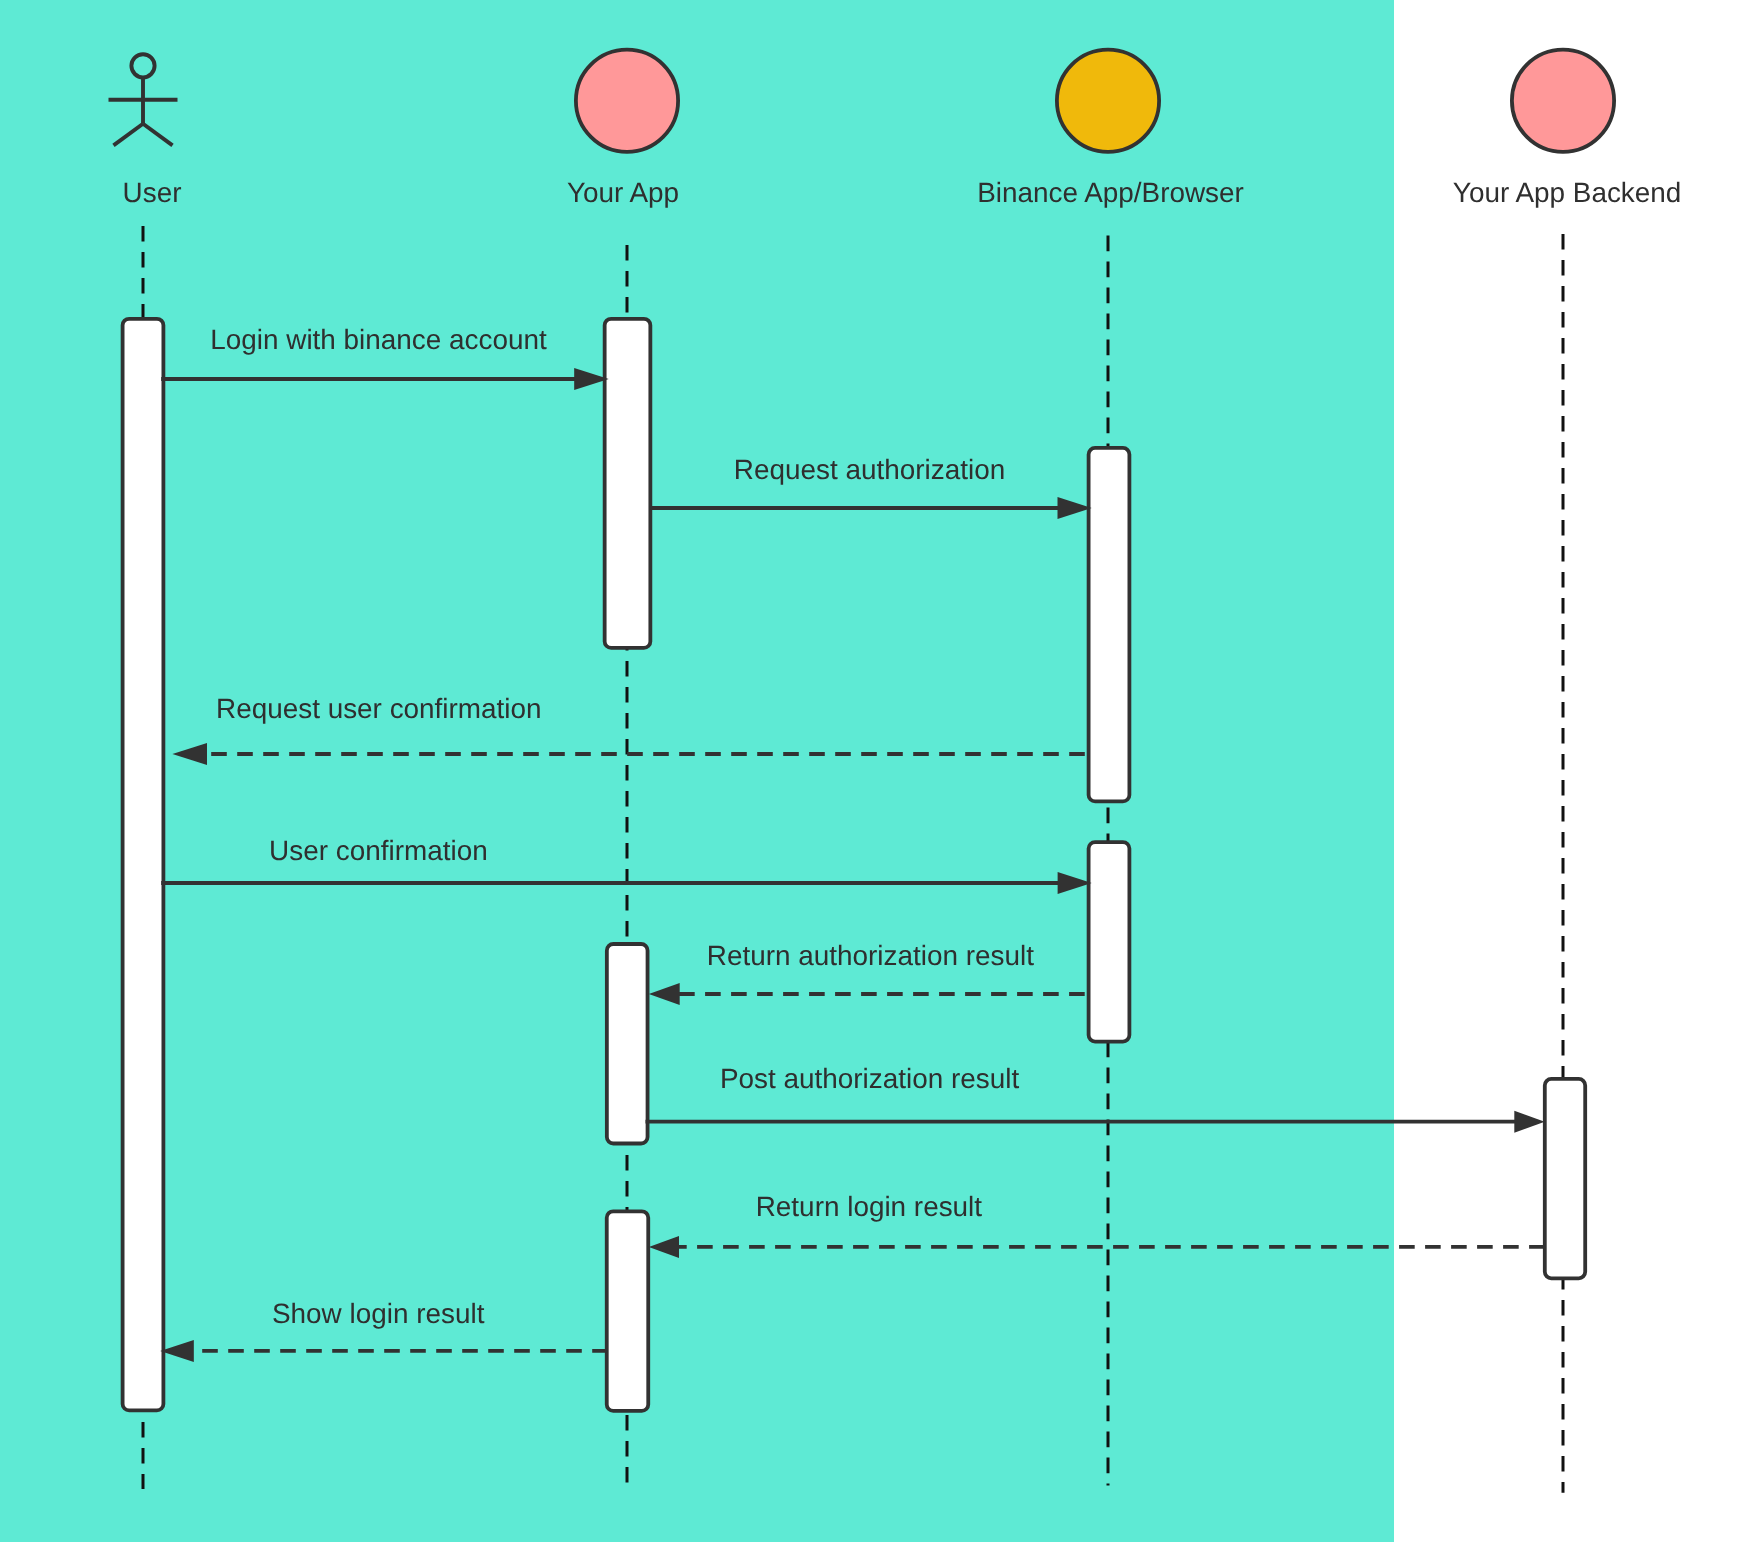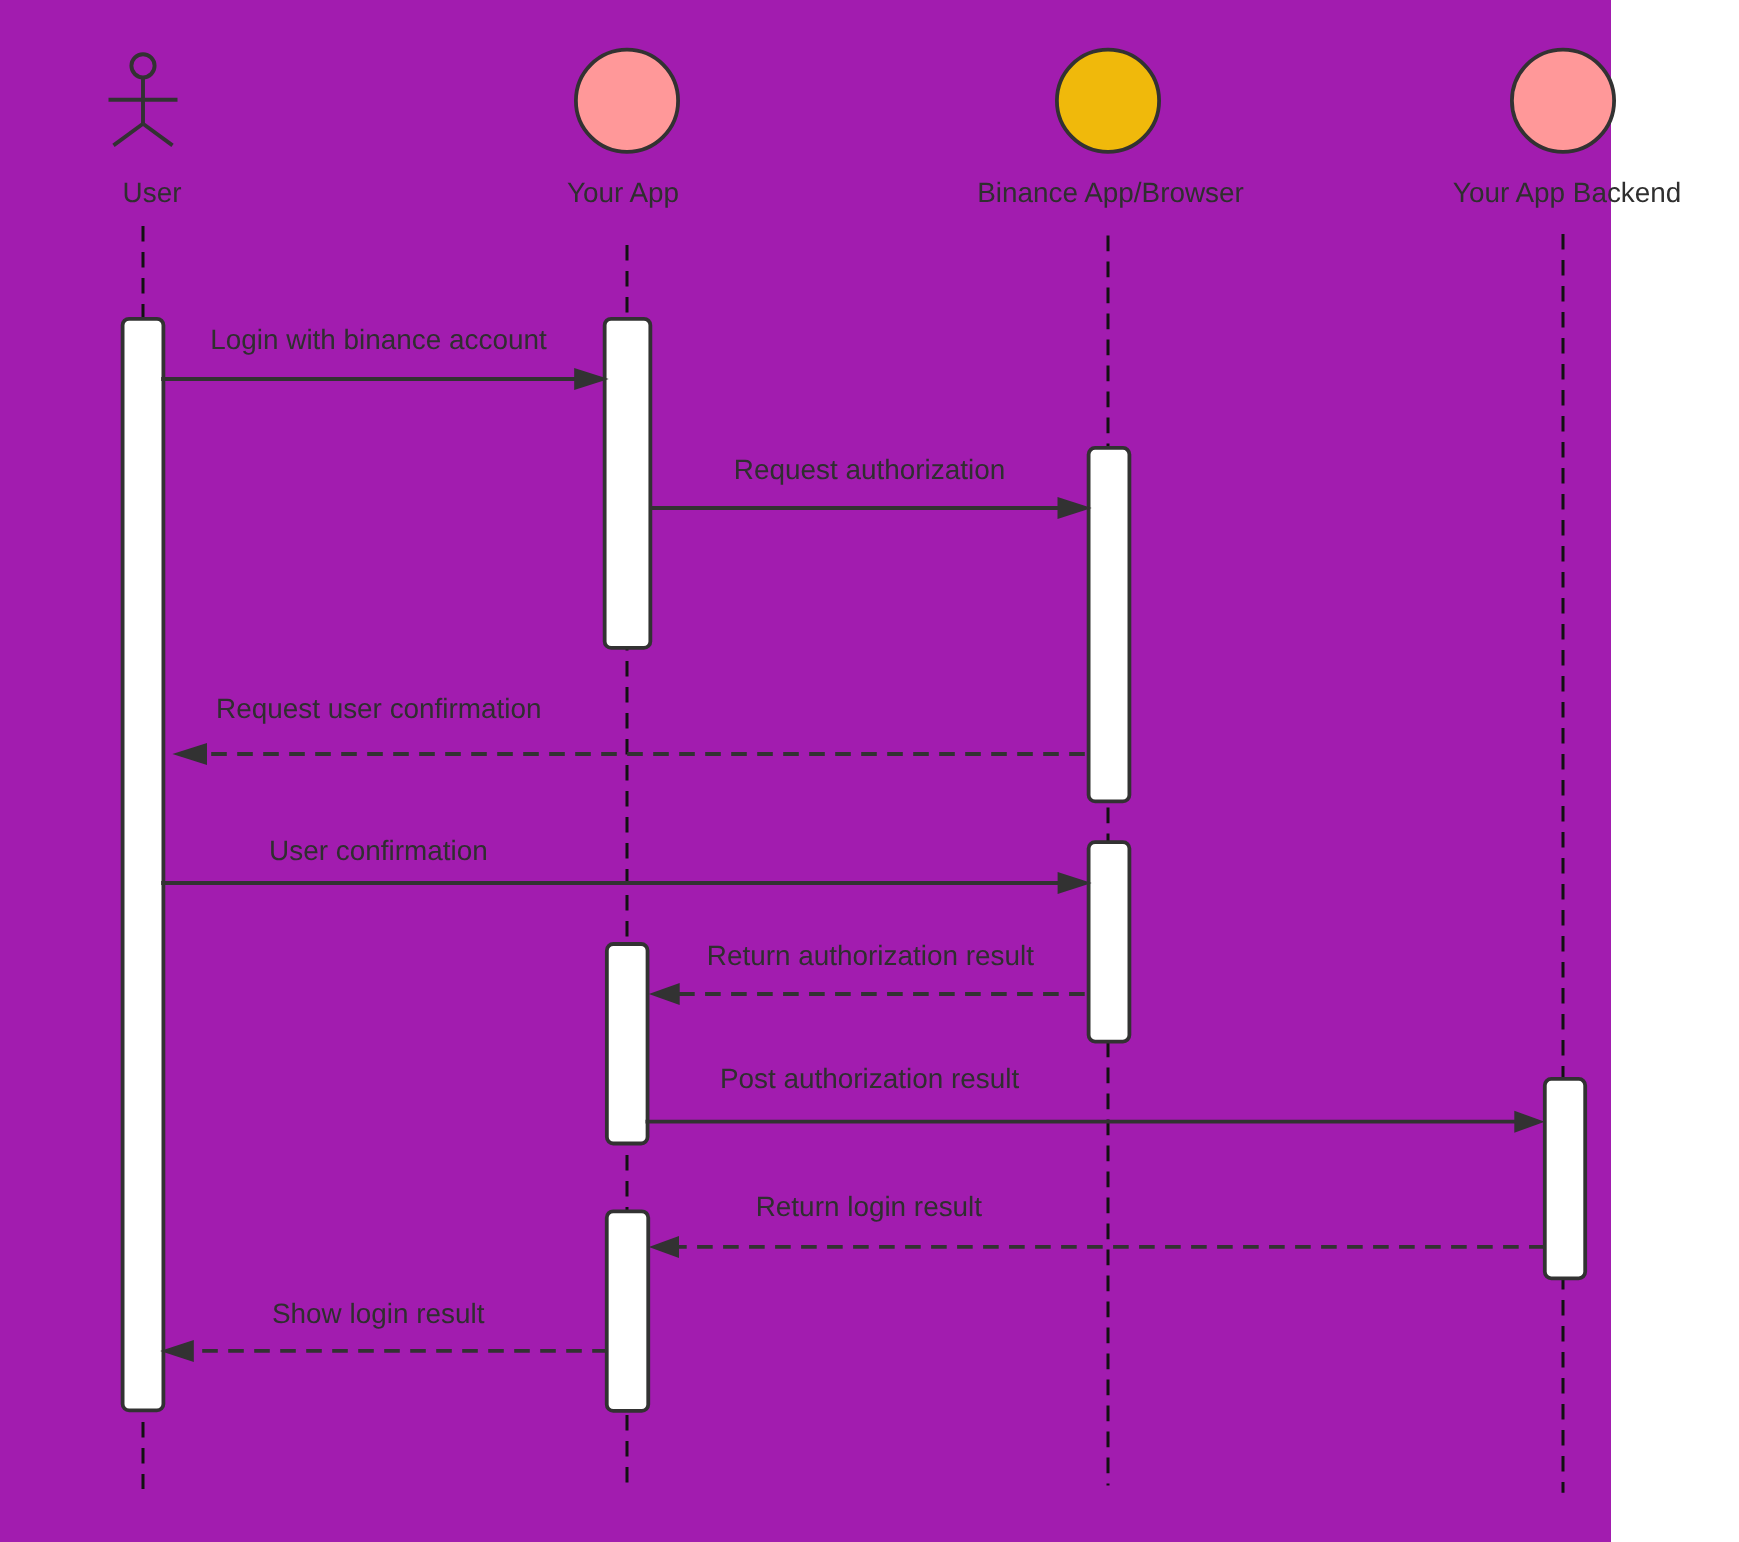--- a/index.html
+++ b/index.html
@@ -1,18 +1,18 @@
 <!DOCTYPE html>
 <html><head>
 <meta charset="utf-8">
 <style>
   html,body{margin:0;padding:0;background:#ffffff;}
   body{width:1739px;height:1542px;overflow:hidden;
        font-family:"Liberation Sans",sans-serif;}
-  #stage{position:relative;width:1611px;height:1542px;background:#a21caf;
+  #stage{position:relative;width:1394px;height:1542px;background:#5eead4;
          will-change:transform;transform:translateZ(0);}
   svg{display:block;}
   text{text-rendering:geometricPrecision;}
   .lifeline{fill:none;}
   .activation{fill:#ffffff;}
   .msg-line{fill:none;stroke-linecap:butt;}
   .actor-part{fill:none;stroke-linecap:butt;}
 </style>
 </head>
 <body>

